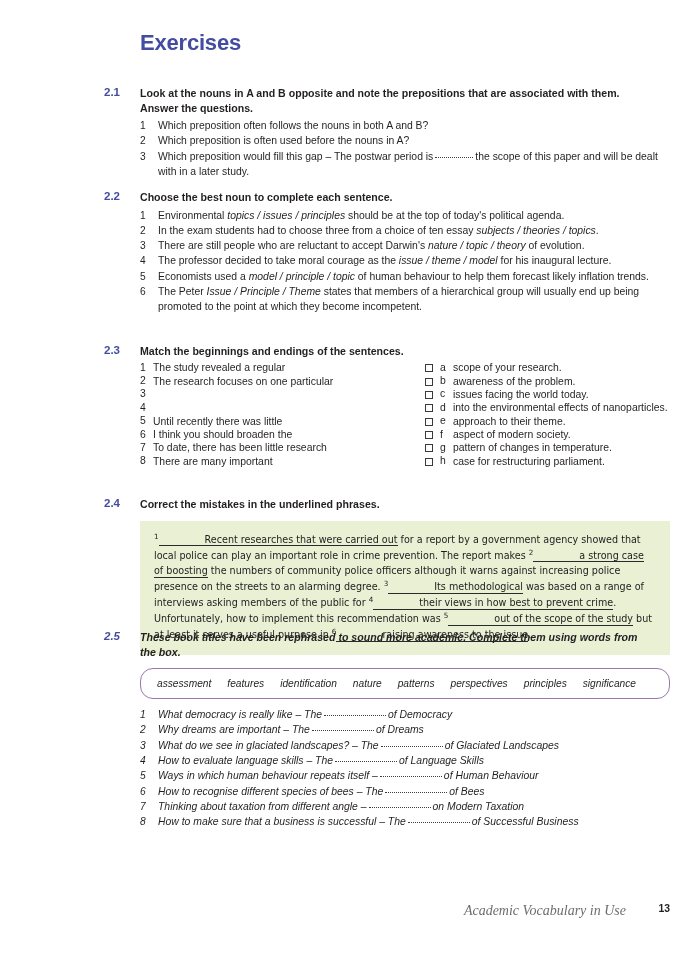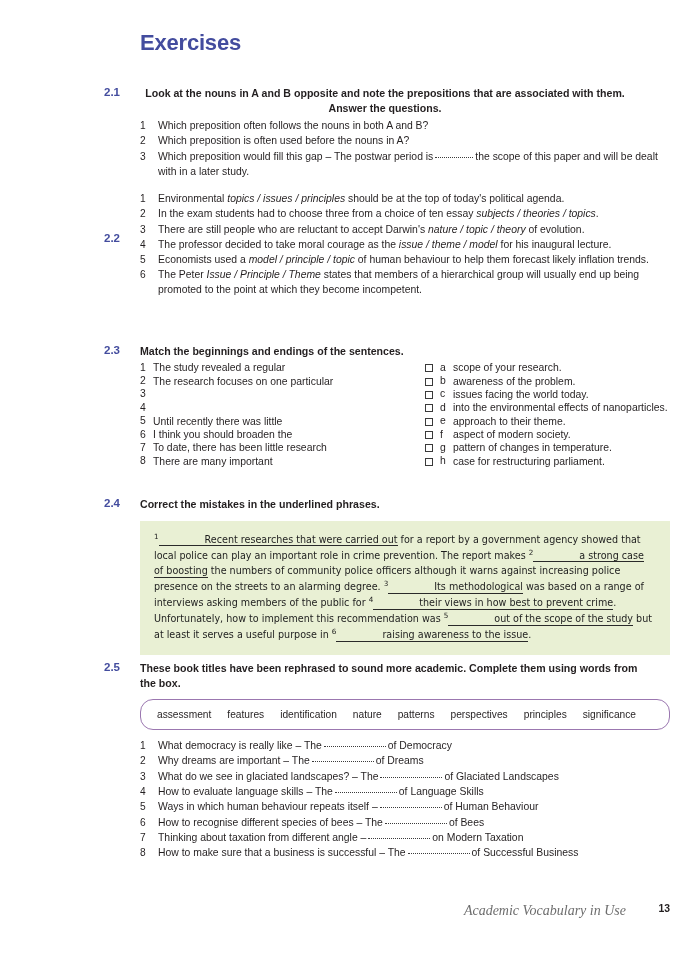--- a/index.html
+++ b/index.html
@@ -112,32 +112,33 @@
 </head>
 <body>
 
 <div class="page">
 
   <div class="page-title" style="color: rgb(67, 76, 158);">Exercises</div>
 
   <div class="exercise" style="top:86px;">
     <div class="ex-num" style="color: rgb(67, 76, 158);">2.1</div>
     <div class="ex-body">
-      <p class="ex-rubric" style="width:490px;text-align:center;">Look at the nouns in A and B opposite and note the prepositions that are associated with them. Answer the questions.</p>
+      <p class="ex-rubric" style="width:490px;">Look at the nouns in A and B opposite and note the prepositions that are associated with them. Answer the questions.</p>
       <ol class="items">
         <li><span class="mk">1</span><span>Which preposition often follows the nouns in both A and B?</span></li>
         <li><span class="mk">2</span><span>Which preposition is often used before the nouns in A?</span></li>
         <li><span class="mk">3</span><span>Which preposition would fill this gap – The postwar period is</span><span class="gap g1"></span><span>the scope of this paper and will be dealt with in a later study.</span></li>
       </ol>
     </div>
   </div>
 
   <div class="exercise" style="top:190px;">
-    <div class="ex-num" style="color: rgb(67, 76, 158); margin-top: 42px;">2.2</div>
-    <div class="ex-body">
+    <div class="ex-num" style="color: rgb(67, 76, 158);">2.2</div>
+    <div class="ex-body">
+      <p class="ex-rubric">Choose the best noun to complete each sentence.</p>
       <ol class="items">
         <li><span class="mk">1</span><span>Environmental </span><span class="it">topics / issues / principles</span><span> should be at the top of today's political agenda.</span></li>
         <li><span class="mk">2</span><span>In the exam students had to choose three from a choice of ten essay </span><span class="it">subjects / theories / topics</span><span>.</span></li>
         <li><span class="mk">3</span><span>There are still people who are reluctant to accept Darwin's </span><span class="it">nature / topic / theory</span><span> of evolution.</span></li>
         <li><span class="mk">4</span><span>The professor decided to take moral courage as the </span><span class="it">issue / theme / model</span><span> for his inaugural lecture.</span></li>
         <li><span class="mk">5</span><span>Economists used a </span><span class="it">model / principle / topic</span><span> of human behaviour to help them forecast likely inflation trends.</span></li>
         <li><span class="mk">6</span><span>The Peter </span><span class="it">Issue / Principle / Theme</span><span> states that members of a hierarchical group will usually end up being promoted to the point at which they become incompetent.</span></li>
       </ol>
     </div>
   </div>
@@ -226,21 +227,21 @@
   </div>
 
   <div class="exercise" style="top:497px;">
     <div class="ex-num" style="color: rgb(67, 76, 158);">2.4</div>
     <div class="ex-body">
       <p class="ex-rubric">Correct the mistakes in the underlined phrases.</p>
       <div class="green-box" id="passage-box" style="background: rgb(233, 240, 212);"><sup>1</sup><u>Recent researches that were carried out</u><span> for a report by a government agency showed that local police can play an important role in crime prevention. The report makes </span><sup>2</sup><u>a strong case of boosting</u><span> the numbers of community police officers although it warns against increasing police presence on the streets to an alarming degree. </span><sup>3</sup><u>Its methodological</u><span> was based on a range of interviews asking members of the public for </span><sup>4</sup><u>their views in how best to prevent crime</u><span>. Unfortunately, how to implement this recommendation was </span><sup>5</sup><u>out of the scope of the study</u><span> but at least it serves a useful purpose in </span><sup>6</sup><u>raising awareness to the issue</u><span>.</span></div>
     </div>
   </div>
 
-  <div class="exercise" style="top:661px;">
+  <div class="exercise" style="top:630px;font-style:italic;">
     <div class="ex-num" style="color: rgb(67, 76, 158);">2.5</div>
     <div class="ex-body">
       <p class="ex-rubric" style="width:510px;">These book titles have been rephrased to sound more academic. Complete them using words from the box.</p>
       <div class="wordbank" id="wordbank" style="border-color: rgb(155, 119, 176);"><span>assessment</span><span>features</span><span>identification</span><span>nature</span><span>patterns</span><span>perspectives</span><span>principles</span><span>significance</span></div>
       <ol class="items" style="margin-top:9px;">
         <li><span class="mk">1</span><span>What democracy is really like  – The</span><span class="gap g2"></span><span>of Democracy</span></li>
         <li><span class="mk">2</span><span>Why dreams are important – The</span><span class="gap g2"></span><span>of Dreams</span></li>
         <li><span class="mk">3</span><span>What do we see in glaciated landscapes? – The</span><span class="gap g2"></span><span>of Glaciated Landscapes</span></li>
         <li><span class="mk">4</span><span>How to evaluate language skills – The</span><span class="gap g2"></span><span>of Language Skills</span></li>
         <li><span class="mk">5</span><span>Ways in which human behaviour repeats itself –</span><span class="gap g2"></span><span>of Human Behaviour</span></li>

